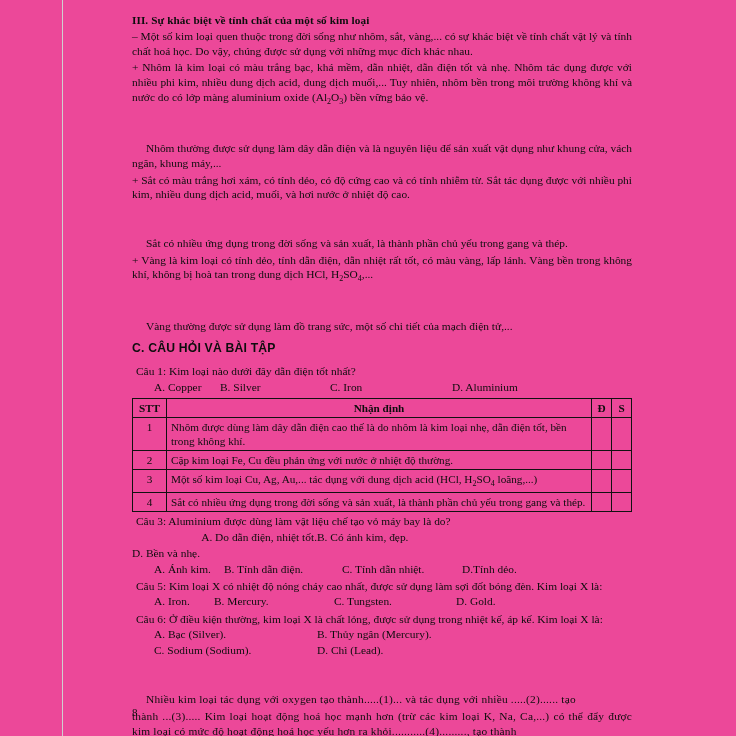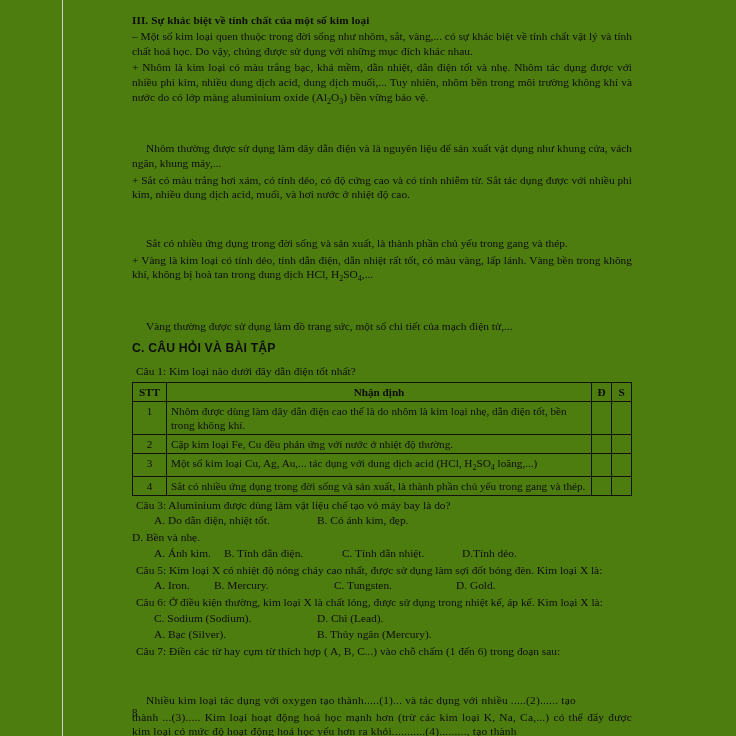--- a/index.html
+++ b/index.html
@@ -7,21 +7,21 @@
     margin: 0; padding: 0;
     width: 736px; height: 736px;
     background: #ffffff;
     font-family: "Liberation Serif", serif;
     color: #0d0d0d;
   }
   #page {
     position: relative;
     width: 736px;
     height: 736px;
-    background: #4d7c0f;
+    background: #ec4899;
     overflow: hidden;
   }
   
   #spine {
     position: absolute;
     left: 62px; top: 0;
     width: 1px; height: 736px;
     background: #cfcfcf;
   }
   #content {
@@ -110,20 +110,26 @@
     <p class="para">+ Nhôm là kim loại có màu trắng bạc, khá mềm, dẫn nhiệt, dẫn điện tốt và nhẹ. Nhôm tác dụng được với nhiều phi kim, nhiều dung dịch acid, dung dịch muối,... Tuy nhiên, nhôm bền trong môi trường không khí và nước do có lớp màng aluminium oxide (Al<span class="sub">2</span>O<span class="sub">3</span>) bền vững bảo vệ.</p>
     <p class="para indent">Nhôm thường được sử dụng làm dây dẫn điện và là nguyên liệu để sản xuất vật dụng như khung cửa, vách ngăn, khung máy,...</p>
     <p class="para">+ Sắt có màu trắng hơi xám, có tính dẻo, có độ cứng cao và có tính nhiễm từ. Sắt tác dụng được với nhiều phi kim, nhiều dung dịch acid, muối, và hơi nước ở nhiệt độ cao.</p>
     <p class="para indent">Sắt có nhiều ứng dụng trong đời sống và sản xuất, là thành phần chủ yếu trong gang và thép.</p>
     <p class="para">+ Vàng là kim loại có tính dẻo, tính dẫn điện, dẫn nhiệt rất tốt, có màu vàng, lấp lánh. Vàng bền trong không khí, không bị hoà tan trong dung dịch HCl, H<span class="sub">2</span>SO<span class="sub">4</span>,...</p>
     <p class="para indent">Vàng thường được sử dụng làm đồ trang sức, một số chi tiết của mạch điện tử,...</p>
 
     <h3 class="sec-head2">C. CÂU HỎI VÀ BÀI TẬP</h3>
 
     <p class="q">Câu 1: Kim loại nào dưới đây dẫn điện tốt nhất?</p>
+    <div class="opts">
+      <span class="o" style="width:88px;padding-left:22px;">A. Copper</span>
+      <span class="o" style="width:110px;">B. Silver</span>
+      <span class="o" style="width:122px;">C. Iron</span>
+      <span class="o">D. Aluminium</span>
+    </div>
 
     <table class="nhan-dinh">
       <thead>
         <tr>
           <th class="stt">STT</th>
           <th class="nd">Nhận định</th>
           <th class="dd">Đ</th>
           <th class="ss">S</th>
         </tr>
       </thead>
@@ -150,21 +156,21 @@
           <td class="stt">4</td>
           <td>Sắt có nhiều ứng dụng trong đời sống và sản xuất, là thành phần chủ yếu trong gang và thép.</td>
           <td class="dd"></td>
           <td class="ss"></td>
         </tr>
       </tbody>
     </table>
 
     <p class="q">Câu 3: Aluminium được dùng làm vật liệu chế tạo vỏ máy bay là do?</p>
     <div class="opts">
-      <span class="o" style="width:185px;padding-left:22px;">A. Do dẫn điện, nhiệt tốt.</span>
+      <span class="o" style="width:185px;padding-left:22px;text-align:right;">A. Do dẫn điện, nhiệt tốt.</span>
       <span class="o">B. Có ánh kim, đẹp.</span>
     </div>
     <div class="opts">
       <span class="o">D. Bền và nhẹ.</span>
     </div>
 
     <div class="opts">
       <span class="o" style="width:92px;padding-left:22px;">A. Ánh kim.</span>
       <span class="o" style="width:118px;">B. Tính dẫn điện.</span>
       <span class="o" style="width:120px;">C. Tính dẫn nhiệt.</span>
@@ -174,28 +180,27 @@
     <p class="q">Câu 5: Kim loại X có nhiệt độ nóng cháy cao nhất, được sử dụng làm sợi đốt bóng đèn. Kim loại X là:</p>
     <div class="opts">
       <span class="o" style="width:82px;padding-left:22px;">A. Iron.</span>
       <span class="o" style="width:120px;">B. Mercury.</span>
       <span class="o" style="width:122px;">C. Tungsten.</span>
       <span class="o">D. Gold.</span>
     </div>
 
     <p class="q">Câu 6: Ở điều kiện thường, kim loại X là chất lỏng, được sử dụng trong nhiệt kế, áp kế. Kim loại X là:</p>
     <div class="opts">
+      <span class="o" style="width:185px;padding-left:22px;">A. Bạc (Silver).</span>
+      <span class="o">B. Thủy ngân (Mercury).</span>
+    </div>
+    <div class="opts">
       <span class="o" style="width:185px;padding-left:22px;">C. Sodium (Sodium).</span>
       <span class="o">D. Chì (Lead).</span>
     </div>
-    <div class="opts">
-      <span class="o" style="width:185px;padding-left:22px;">A. Bạc (Silver).</span>
-      <span class="o">B. Thủy ngân (Mercury).</span>
-    </div>
-
-    <p class="q">Câu 7: Điền các từ hay cụm từ thích hợp ( A, B, C...) vào chỗ chấm (1 đến 6) trong đoạn sau:</p>
+
     <p class="para indent dots">Nhiều kim loại tác dụng với oxygen tạo thành.....(1)... và tác dụng với nhiều .....(2)......  tạo</p>
     <p class="para dots">thành ...(3)..... Kim loại hoạt động hoá học mạnh hơn (trừ các kim loại K, Na, Ca,...) có thể đẩy được kim loại có mức độ hoạt động hoá học yếu hơn ra khỏi...........(4)........., tạo thành</p>
     <p class="para dots">.............(5).............. và .............(6).............</p>
   </div>
 
   <div class="page-num">8</div>
 </div>
 
 </body></html>

